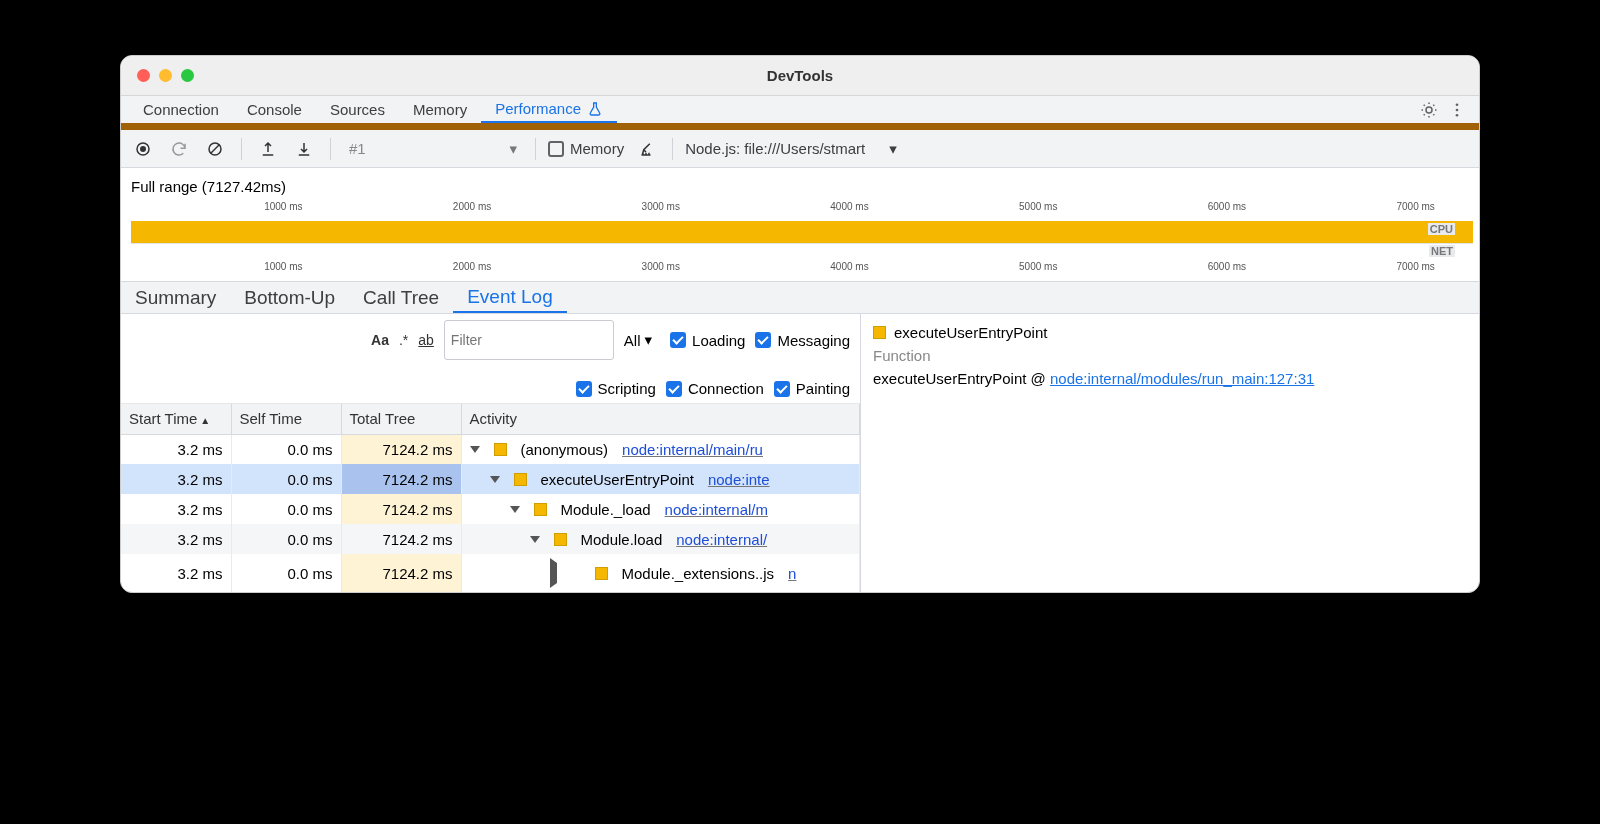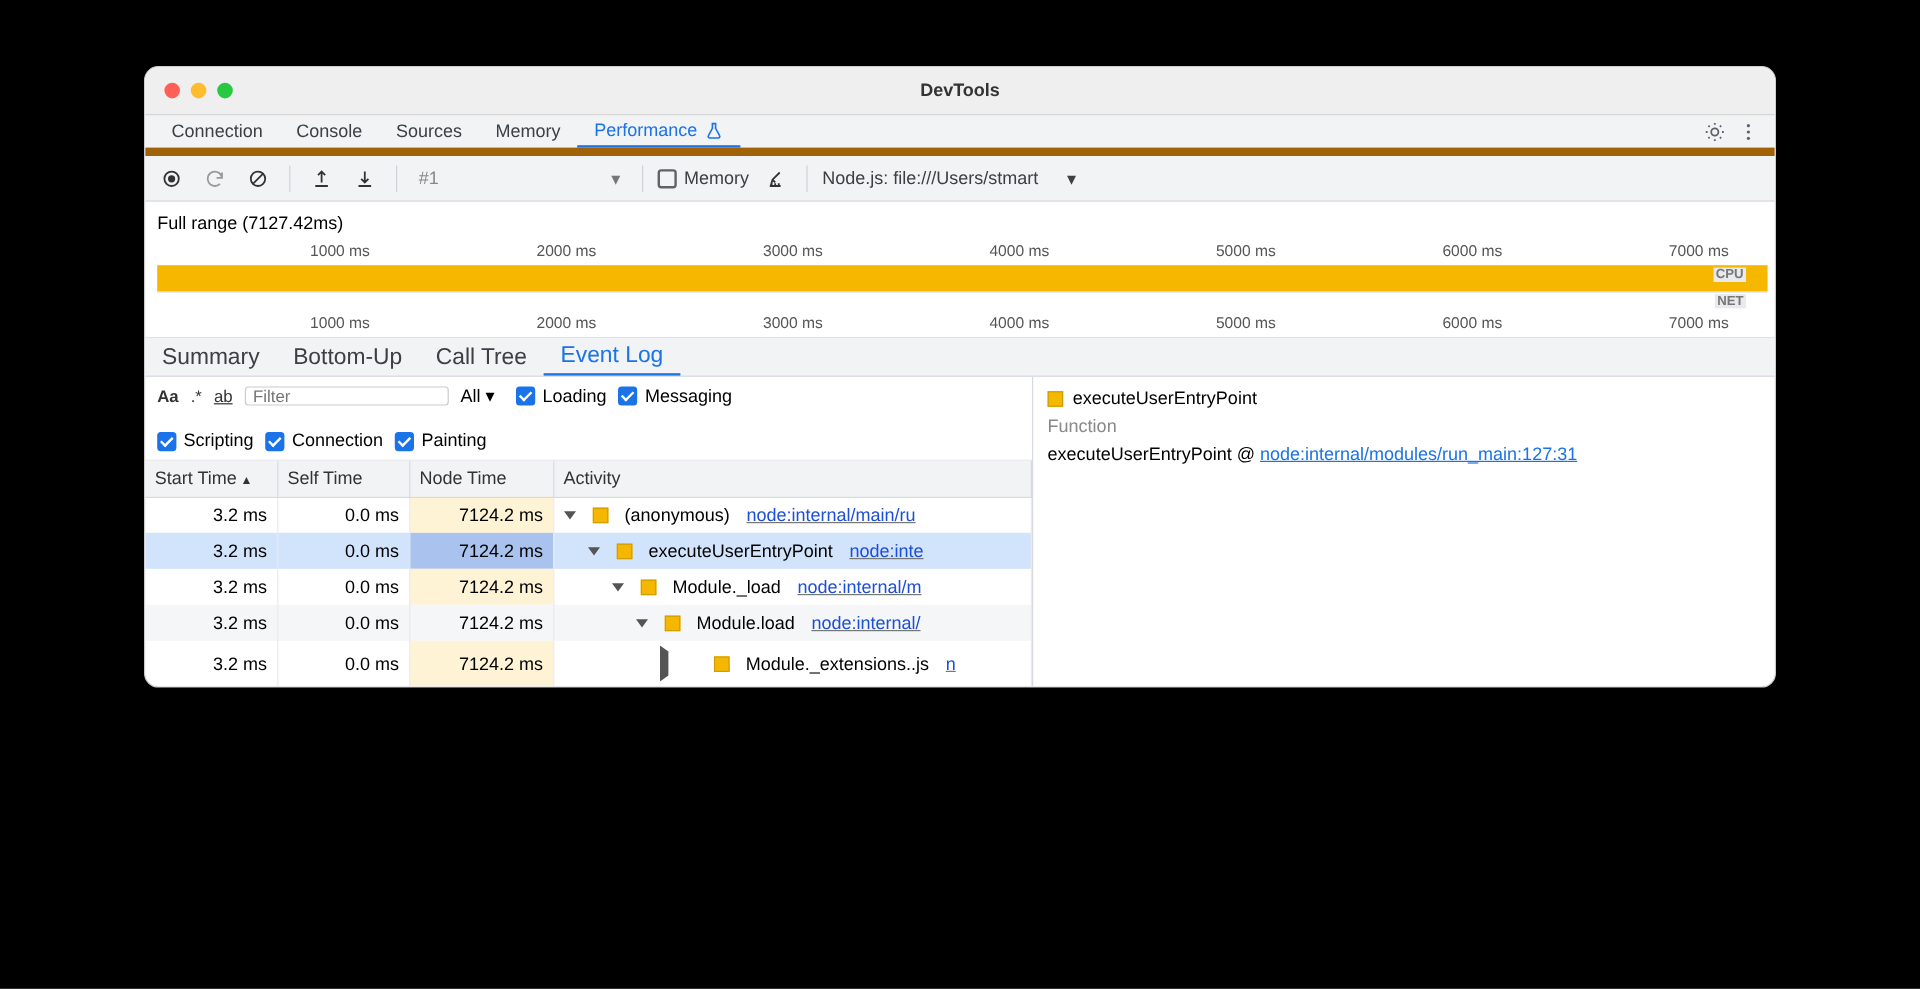--- a/index.html
+++ b/index.html
@@ -100,21 +100,21 @@
   .jslabel {display:flex;gap:6px;align-items:center;}
   
   .overview {
     border-bottom: 1px solid #d6dae0;
     padding: 10px 0 0 0;
   }
   .ov-title { font-size:15px; padding-left:10px; margin-bottom:6px;}
   .ruler {
     position: relative;
     height: 20px;
-    font-size: 13px;
+    font-size: 10px;
     color:#555;
     margin-left:10px;
   }
   .ruler span { position:absolute; transform: translateX(-50%);}
   .cpu-band {
     height: 22px;
     background: #f5b700;
     margin-left: 10px;
     margin-right: 6px;
     position:relative;
@@ -152,25 +152,26 @@
   .filterbar {
     display:flex;
     align-items:center;
     gap:10px;
     padding:6px 10px;
     font-size:15px;
     flex-wrap:wrap;
     border-bottom:1px solid #e6e8eb;
     min-height:70px;
     align-content:center;
+    justify-content:flex-end;
   }
   .filterbar input {
     border:1px solid #c9ccd0;
     border-radius:3px;
-    height:16px;
+    height:40px;
     width:170px;
     padding:0 6px;
     font-size:14px;
   }
   .filterbar .mini{font-size:14px;color:#333;}
   .filterbar .sel{display:flex;align-items:center;gap:4px;padding-right:8px;}
   
   .split { display:flex; }
   .left { width: 740px; border-right:1px solid #d6dae0;}
   .right { flex:1; padding:10px 12px; font-size:15px;}
@@ -393,21 +394,21 @@
             <span class="chk on"></span>
             <span>Painting</span>
           </span>
       </div>
 
       <table>
         <thead>
           <tr>
             <th style="width:110px" class="asc"><span>Start Time</span></th>
             <th style="width:110px"><span>Self Time</span></th>
-            <th style="width:120px"><span>Node Time</span></th>
+            <th style="width:120px"><span>Total Tree</span></th>
             <th><span>Activity</span></th>
           </tr>
         </thead>
         <tbody id="tbody">
             <tr>
               <td class="rnum">3.2 ms</td>
               <td class="rnum">0.0 ms</td>
               <td class="rnum total-cell">7124.2 ms</td>
               <td>
                 <div class="activity" style="padding-left: 0px;">

